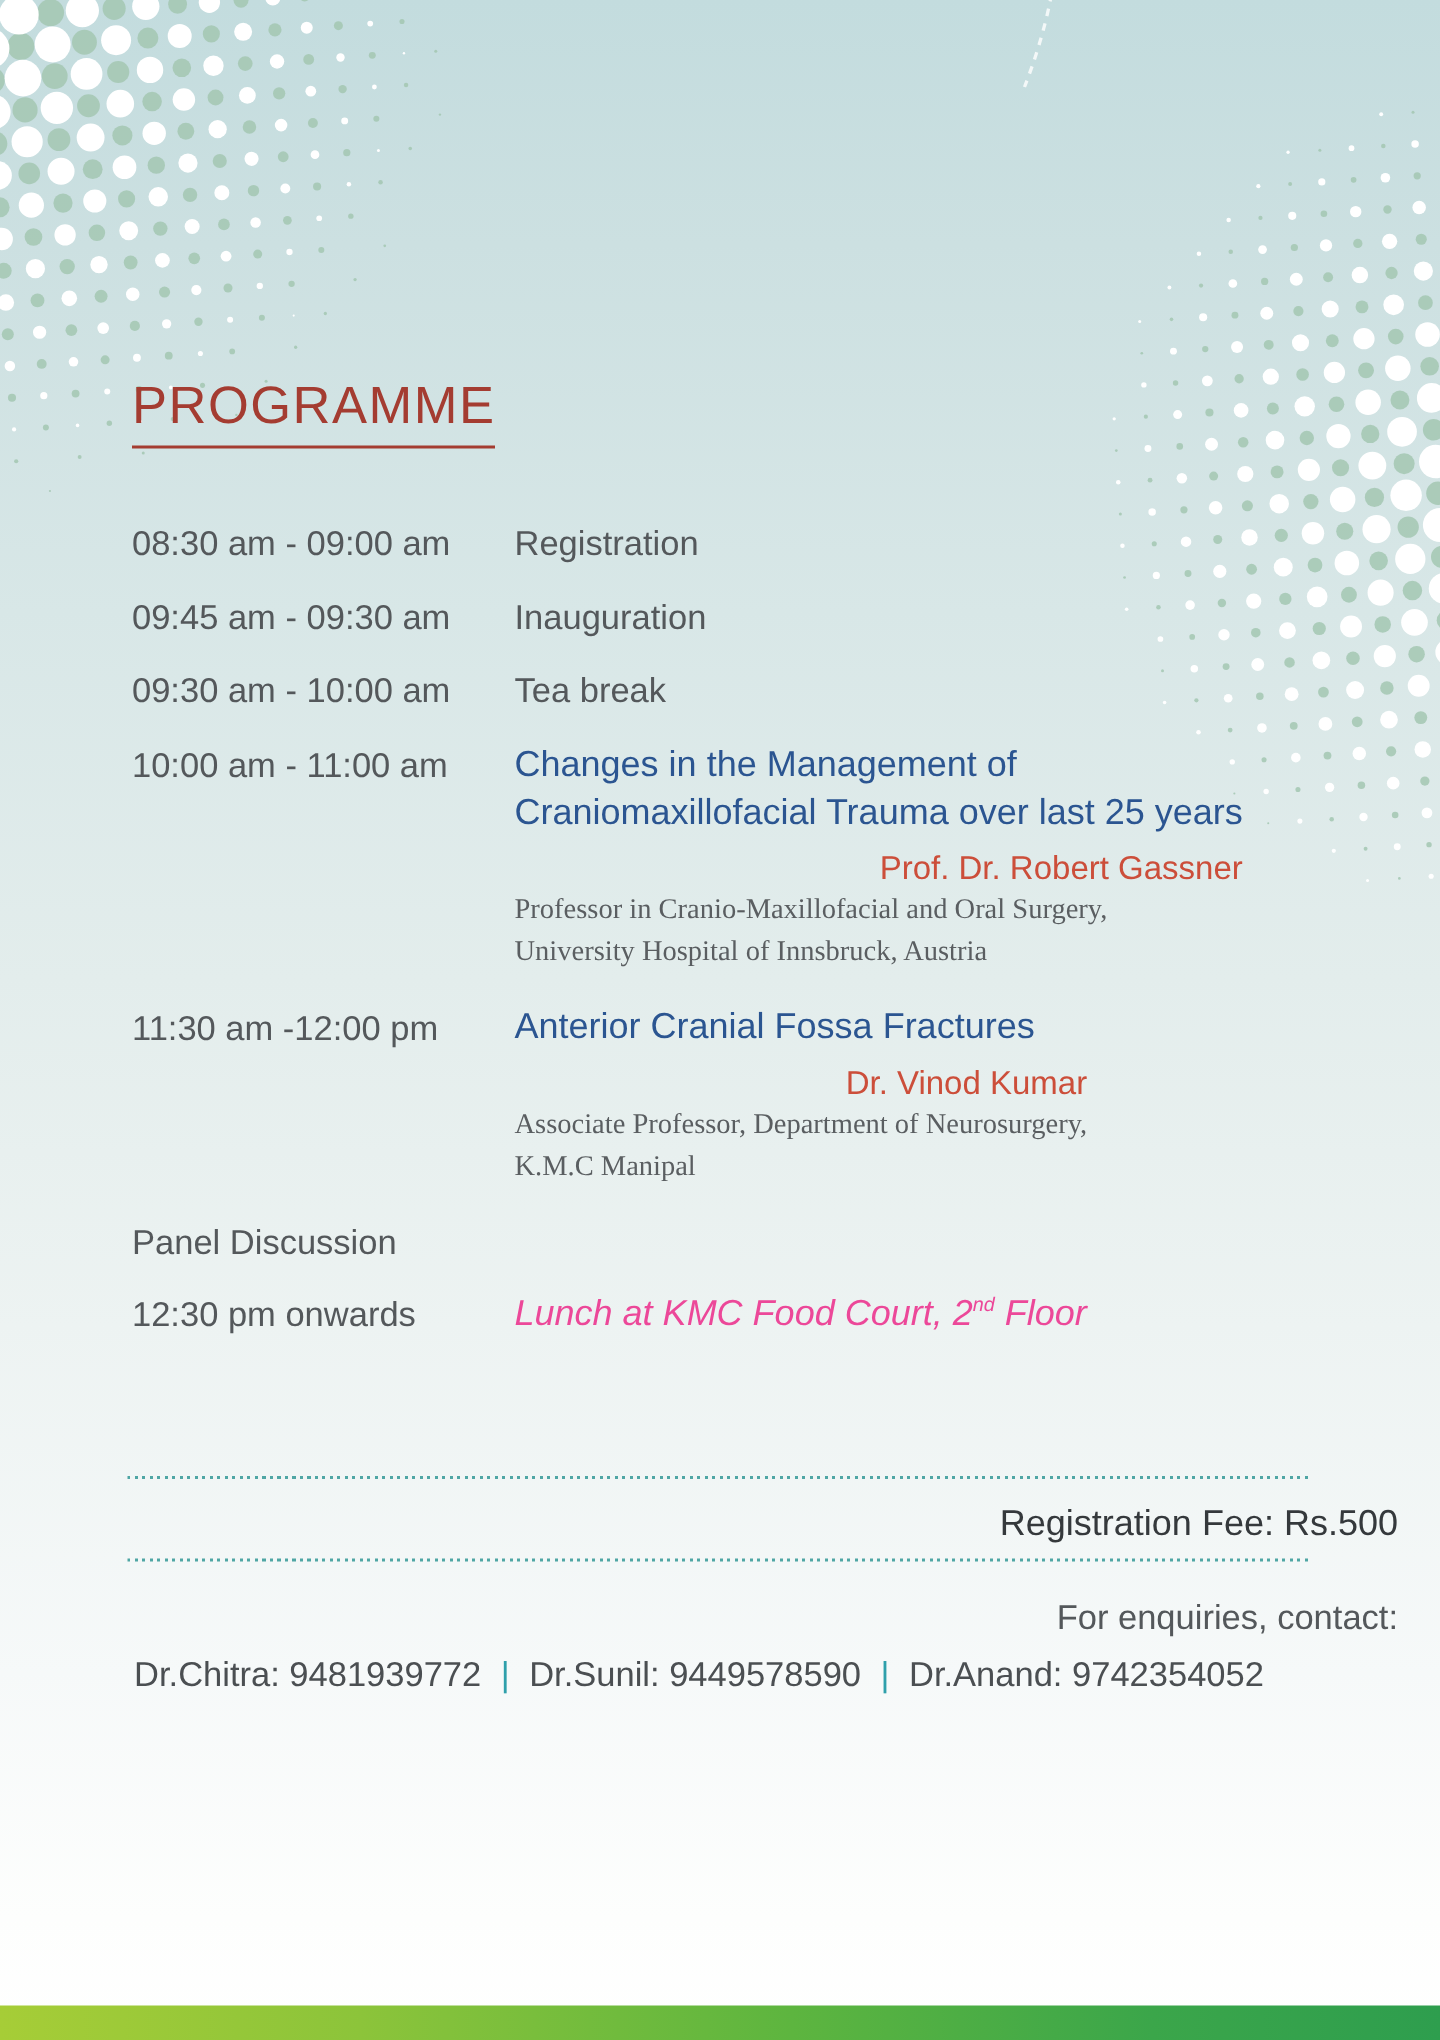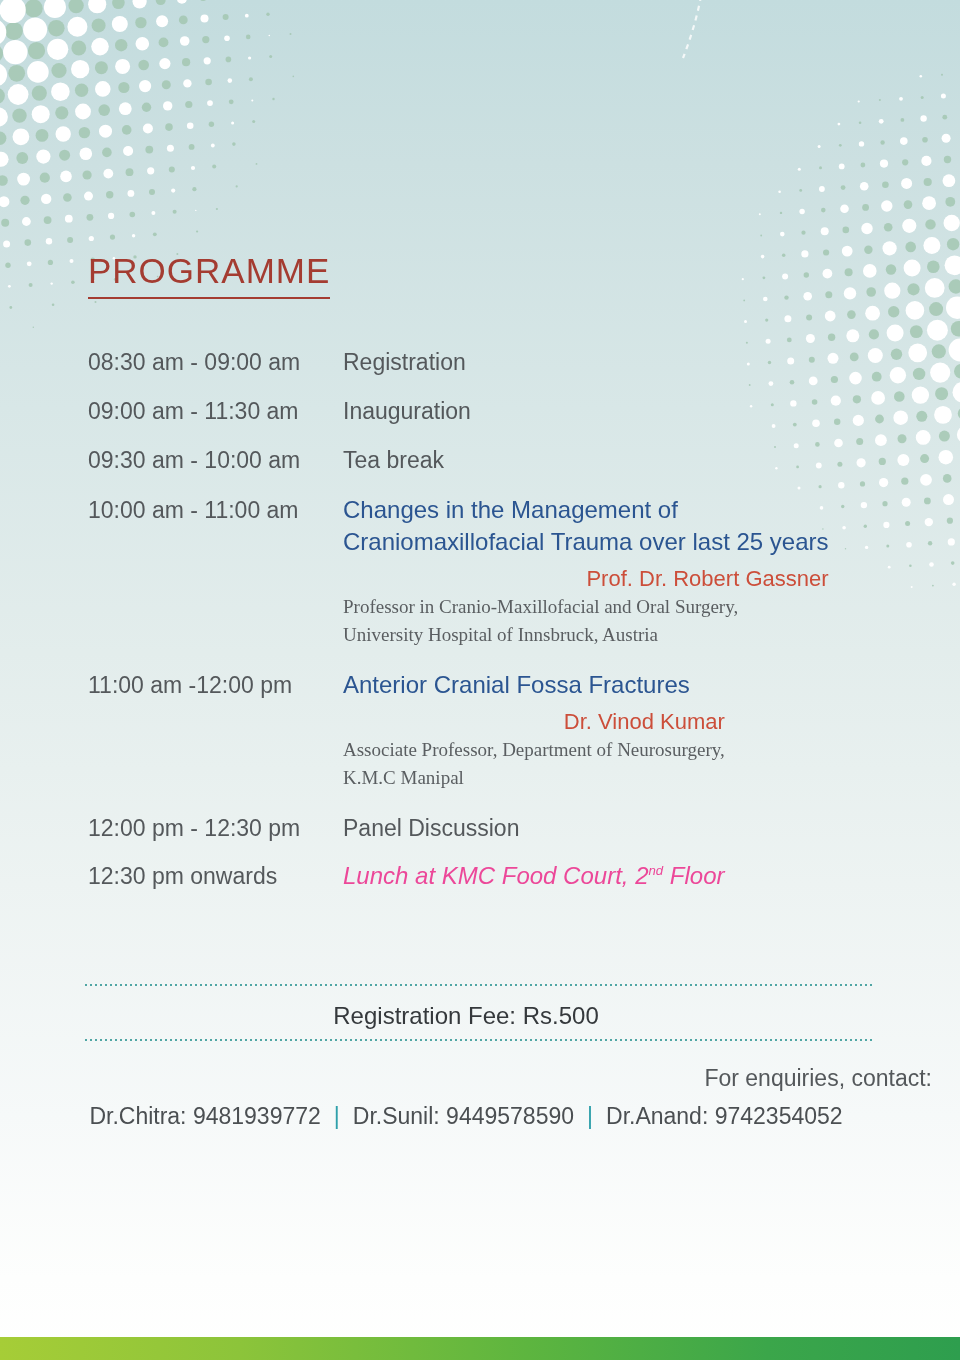--- a/index.html
+++ b/index.html
@@ -25,21 +25,21 @@
   .session-title{font-size:24px;color:#2b5591;line-height:32px;}
   .speaker-block{margin-top:6px;}
   .speaker{font-size:22px;color:#cc4e3a;line-height:29px;text-align:right;}
   .desc{font-size:19px;color:#5a5e61;line-height:28px;font-family:Liberation Serif, serif;}
   .lunch{font-style:italic;color:#ec4899;font-size:24px;}
   .lunch sup{font-size:0.55em;vertical-align:super;line-height:0;}
 
   .divider{position:absolute;left:85px;width:789px;height:2px;
     background:repeating-linear-gradient(90deg,#4fa6a4 0 2px,rgba(255,255,255,0) 2px 5px);}
   .divider.d1{top:984px}.divider.d2{top:1039px}
-  .fee{position:absolute;left:0;right:0;top:1000px;text-align:center;
+  .fee{position:absolute;left:0;right:0;top:1000px;text-align:right;
     font-size:24px;line-height:32px;color:#35393c;}
   .enquiries{position:absolute;left:0;right:0;top:1063px;text-align:right;
     font-size:23px;line-height:30px;color:#54585b;}
   .contacts{position:absolute;left:0;right:0;top:1100px;text-align:center;
     font-size:23px;line-height:32px;color:#4b4f52;}
   .contacts .sep{color:#2fa0ab;padding:0 13px;}
 </style>
 </head>
 <body>
 
@@ -481,21 +481,21 @@
   <h1 class="page-title"><span class="u">PROGRAMME</span></h1>
 
   <section>
 
     <div class="row r1">
       <div class="time">08:30 am - 09:00 am</div>
       <div class="event">Registration</div>
     </div>
 
     <div class="row r2">
-      <div class="time">09:00 am - 11:30 am</div>
+      <div class="time">09:45 am - 09:30 am</div>
       <div class="event">Inauguration</div>
     </div>
 
     <div class="row r3">
       <div class="time">09:30 am - 10:00 am</div>
       <div class="event">Tea break</div>
     </div>
 
     <div class="row r4">
       <div class="time">10:00 am - 11:00 am</div>
@@ -508,35 +508,34 @@
           <div class="speaker">Prof. Dr. Robert Gassner</div>
           <div class="desc">
             <span>Professor in Cranio-Maxillofacial and Oral Surgery,</span><br>
             <span>University Hospital of Innsbruck, Austria</span>
           </div>
         </div>
       </div>
     </div>
 
     <div class="row r5">
-      <div class="time">11:00 am -12:00 pm</div>
+      <div class="time">11:30 am -12:00 pm</div>
       <div class="details">
         <div class="session-title">Anterior Cranial Fossa Fractures</div>
         <div class="speaker-block">
           <div class="speaker">Dr. Vinod Kumar</div>
           <div class="desc">
             <span>Associate Professor, Department of Neurosurgery,</span><br>
             <span>K.M.C Manipal</span>
           </div>
         </div>
       </div>
     </div>
 
     <div class="row r6">
-      <div class="time">12:00 pm - 12:30 pm</div>
       <div class="event">Panel Discussion</div>
     </div>
 
     <div class="row r7">
       <div class="time">12:30 pm onwards</div>
       <div class="event lunch">
         <span>Lunch at KMC Food Court, 2</span><sup>nd</sup><span> Floor</span>
       </div>
     </div>
 

